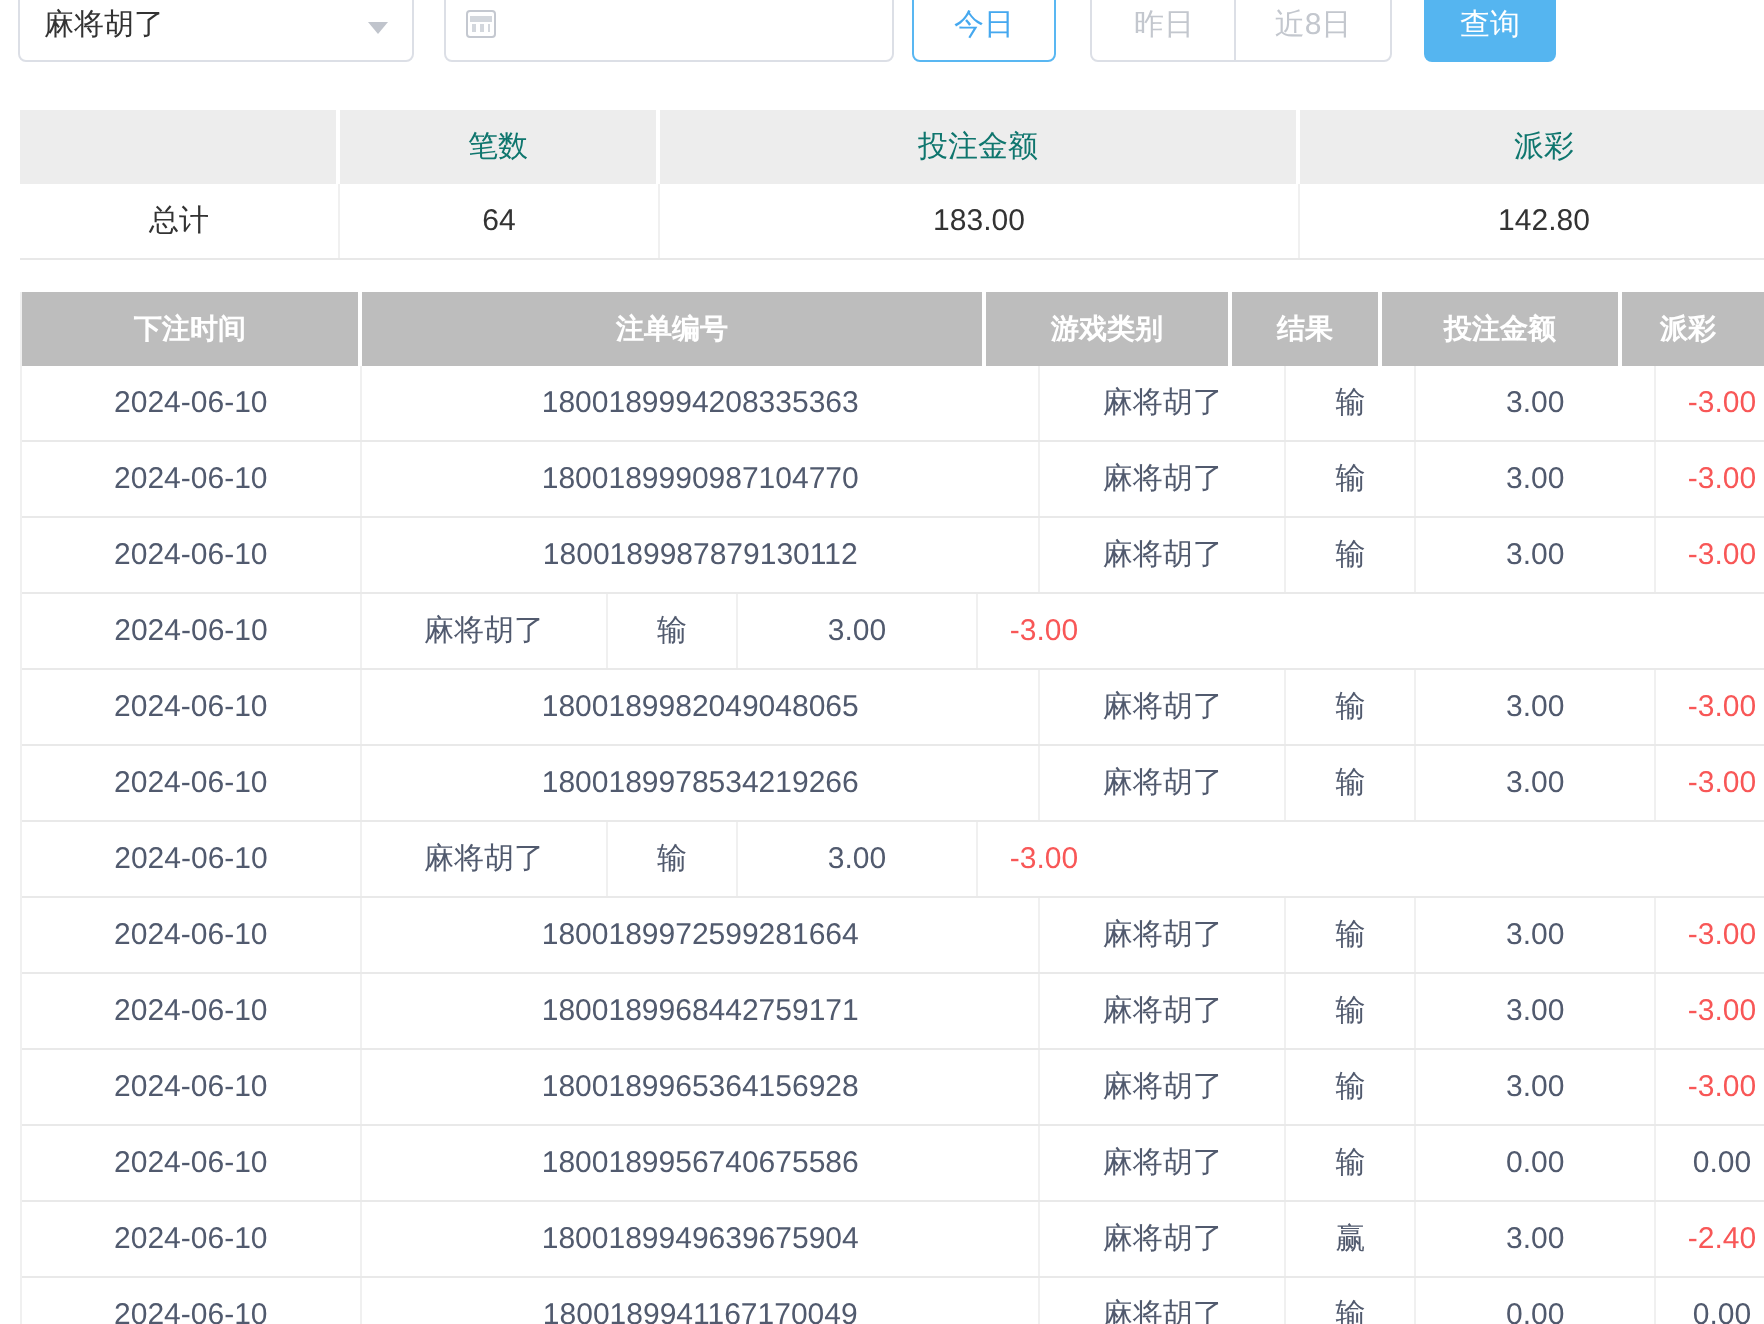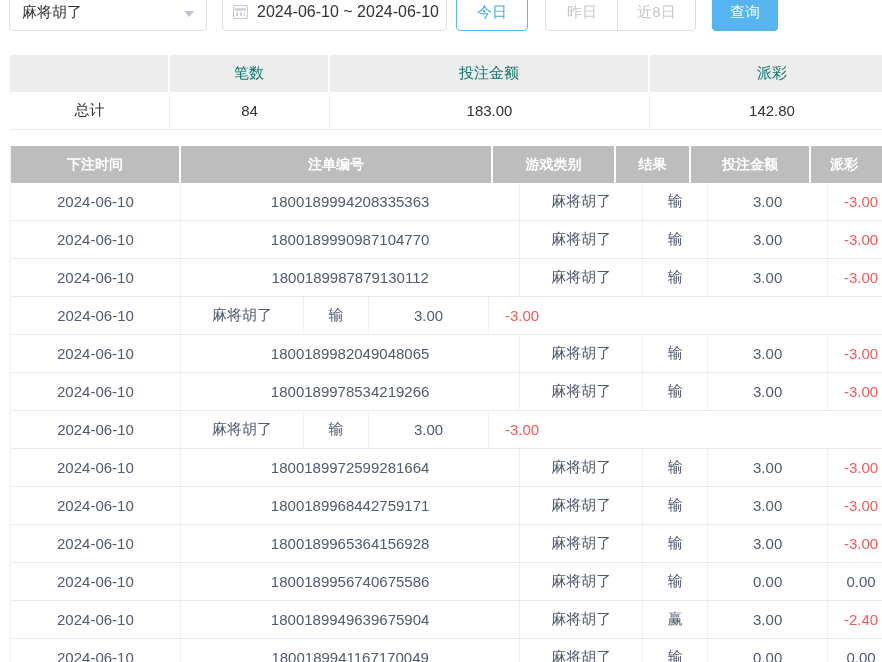--- a/index.html
+++ b/index.html
@@ -66,38 +66,37 @@
 
 <div class="viewport">
 
   <div class="ctrl select-box">
     <span class="sel-text">麻将胡了</span>
     <span class="caret"></span>
   </div>
 
   <div class="ctrl date-box">
     <span class="cal-icon"></span>
-    <span class="date-text">2024-06-10 ~ 2024-06-10</span>
   </div>
 
   <button class="qbtn active btn-today">今日</button>
   <button class="qbtn btn-yesterday">昨日</button>
   <button class="qbtn btn-8days">近8日</button>
   <button class="query-btn">查询</button>
 
   <div class="summary">
     <div class="sum-head">
       <div class="sh s1"></div>
       <div class="sh s2">笔数</div>
       <div class="sh s3">投注金额</div>
       <div class="sh s4">派彩</div>
     </div>
     <div class="sum-body">
       <div class="sd s1">总计</div>
-      <div class="sd s2">84</div>
+      <div class="sd s2">64</div>
       <div class="sd s3">183.00</div>
       <div class="sd s4">142.80</div>
     </div>
   </div>
 
   <div class="bet-table">
     <div class="thead">
       <div class="th h1">下注时间</div>
       <div class="th h2">注单编号</div>
       <div class="th h3">游戏类别</div>

